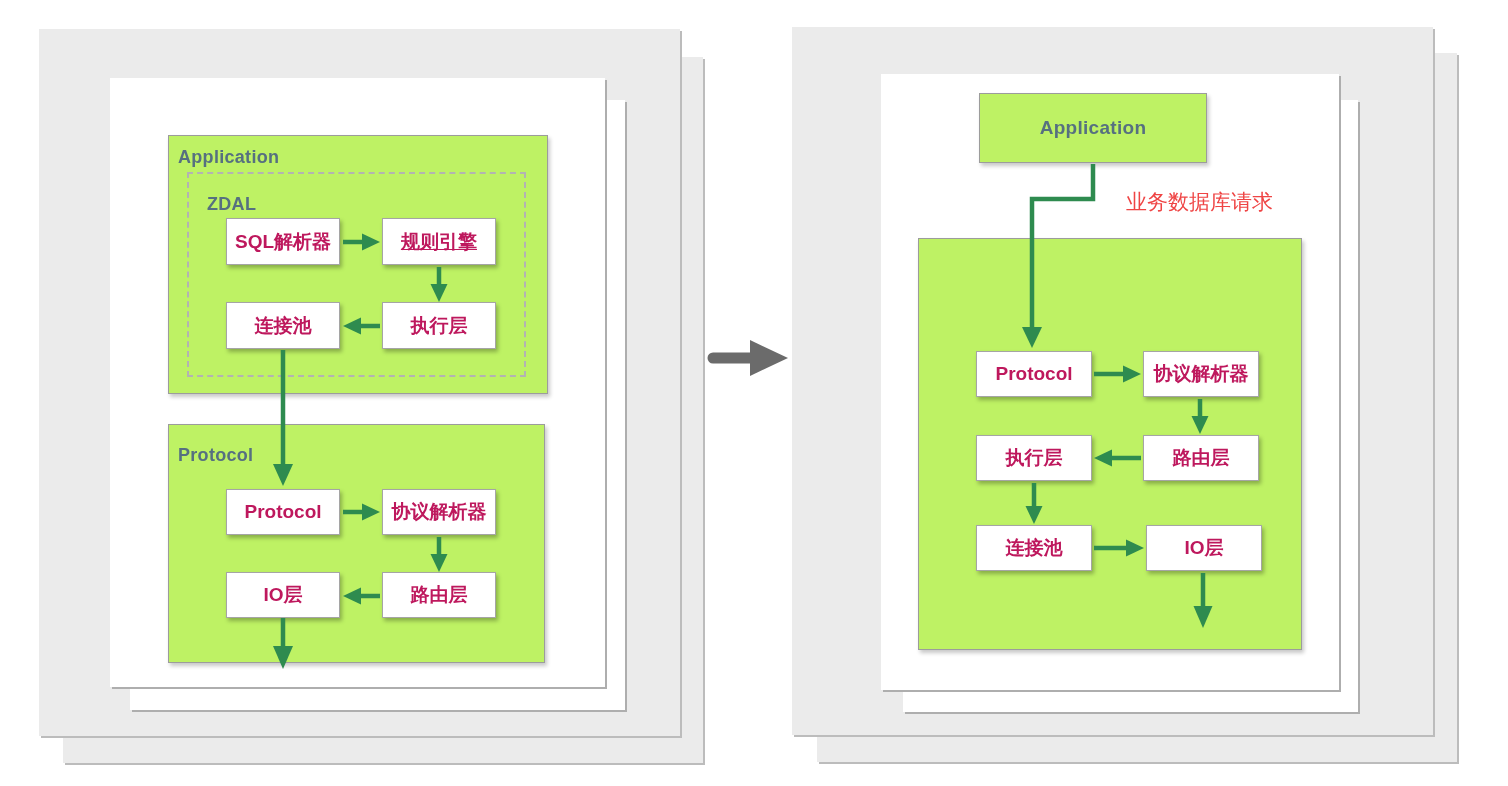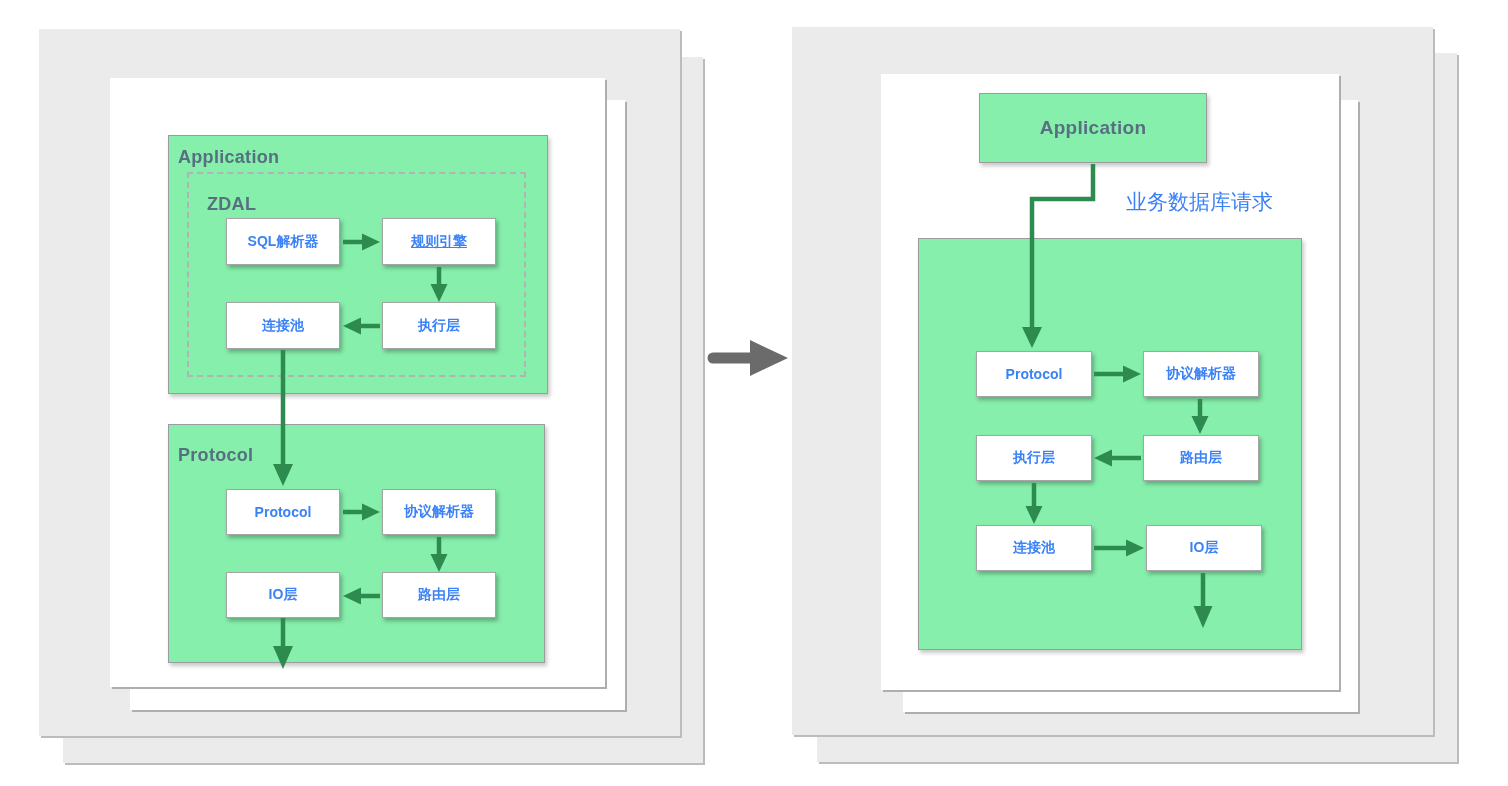--- a/index.html
+++ b/index.html
@@ -22,21 +22,21 @@
   .pg-l-c { left: 110px; top: 78px;  width: 495px; height: 609px; z-index: 4; }
 
   .pg-r-b { left: 817px; top: 53px;  width: 640px; height: 709px; z-index: 1; }
   .pg-r-a { left: 792px; top: 27px;  width: 641px; height: 708px; z-index: 2; }
   .pg-r-d { left: 903px; top: 100px; width: 455px; height: 612px; z-index: 3; }
   .pg-r-c { left: 881px; top: 74px;  width: 458px; height: 616px; z-index: 4; }
 
   
   .bigbox {
     position: absolute;
-    background: #86efac;
+    background: #bef264;
     border: 1.5px solid #9c9c9c;
     box-shadow: 2px 3px 4px rgba(0,0,0,0.22);
     z-index: 5;
     box-sizing: border-box;
   }
   .biglabel {
     position: absolute;
     font-weight: bold;
     font-size: 18px;
     color: #567080;
@@ -66,21 +66,21 @@
   .box-cont-r { left: 918px; top: 238px; width: 384px; height: 412px; }
 
   
   .node {
     position: absolute;
     width: 114px; height: 47px;
     background: #ffffff;
     border: 1.5px solid #a5a5a5;
     box-shadow: 2px 3px 4px rgba(0,0,0,0.28);
     display: flex; align-items: center; justify-content: center;
-    font-weight: bold; font-size: 14px; color: #3b82f6;
+    font-weight: bold; font-size: 19px; color: #be185d;
     z-index: 7;
     box-sizing: border-box;
     white-space: nowrap;
   }
   .n-sql      { left: 226px;  top: 218px; }
   .n-rule     { left: 382px;  top: 218px; text-decoration: underline; }
   .n-pool-l   { left: 226px;  top: 302px; }
   .n-exec-l   { left: 382px;  top: 302px; }
   .n-proto-l  { left: 226px;  top: 489px; height: 46px; }
   .n-pparse-l { left: 382px;  top: 489px; height: 46px; }
@@ -91,21 +91,21 @@
   .n-proto-r  { left: 976px;  top: 351px; }
   .n-pparse-r { left: 1143px; top: 351px; }
   .n-exec-r   { left: 976px;  top: 435px; }
   .n-route-r  { left: 1143px; top: 435px; }
   .n-pool-r   { left: 976px;  top: 525px; }
   .n-io-r     { left: 1146px; top: 525px; }
 
   .lbl-request {
     position: absolute;
     left: 1126px; top: 188px;
-    font-size: 21px; color: #3b82f6;
+    font-size: 21px; color: #ef4444;
     z-index: 7; white-space: nowrap;
   }
 
   
   .arrows {
     position: absolute; left: 0; top: 0;
     width: 1508px; height: 786px;
     z-index: 9; pointer-events: none;
   }
 </style>

